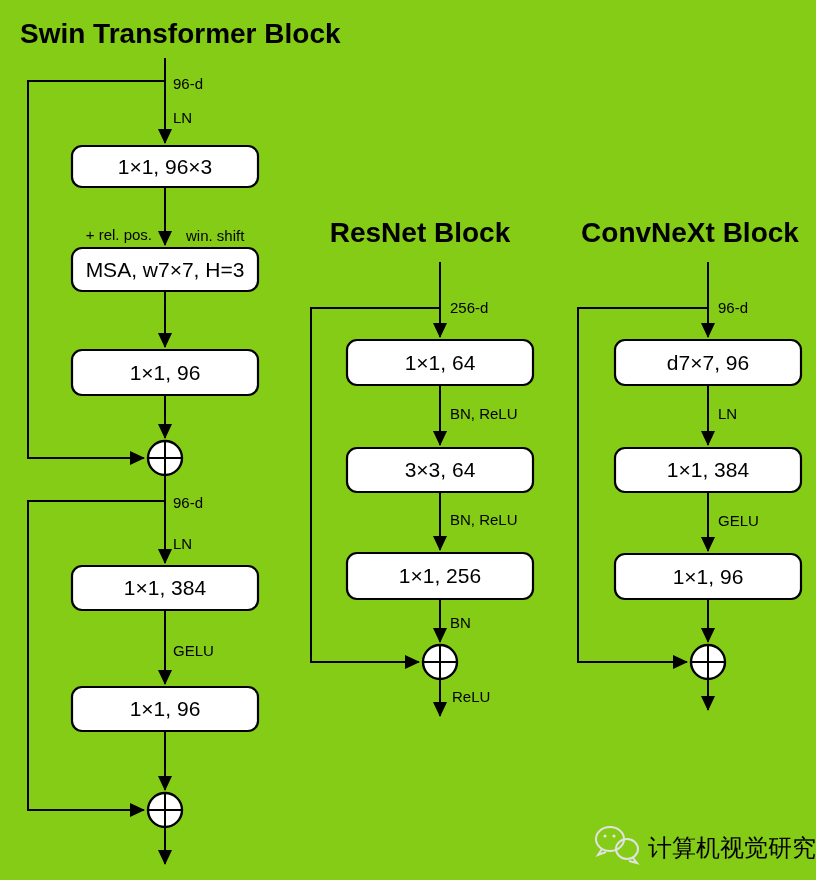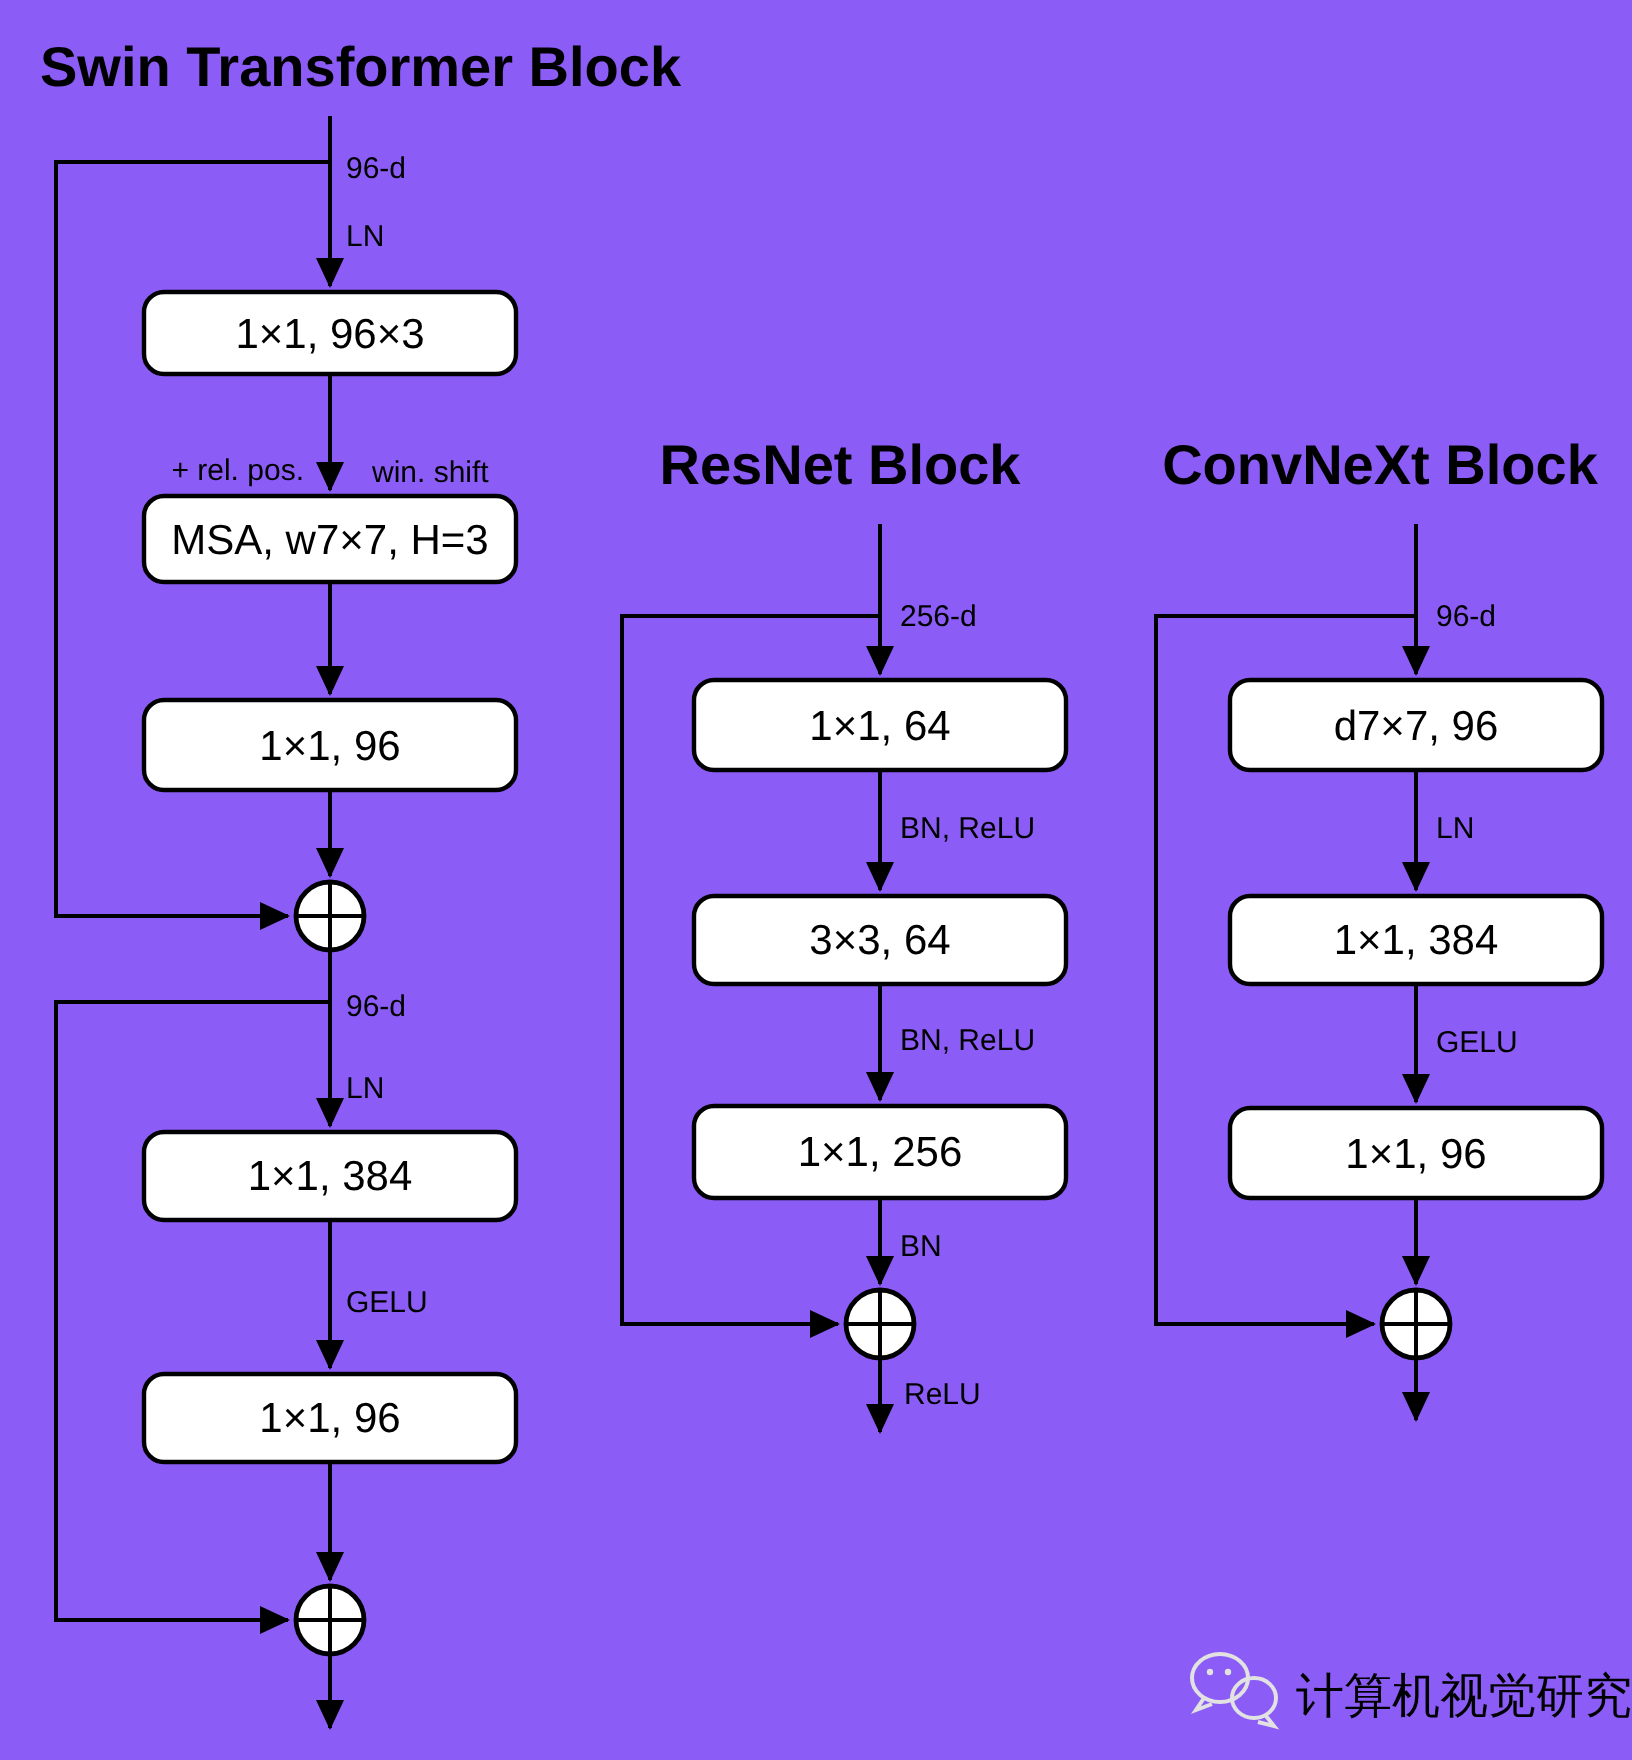--- a/index.html
+++ b/index.html
@@ -1,20 +1,20 @@
 <!DOCTYPE html>
 <html><head>
 <meta charset="utf-8">
 <style>
   html, body { margin: 0; padding: 0; background: #ffffff; }
   .stage {
     position: relative;
     width: 816px;
     height: 880px;
-    background: #8b5cf6;
+    background: #84cc16;
     font-family: "Liberation Sans", sans-serif;
     overflow: hidden;
   }
   svg text { font-family: "Liberation Sans", sans-serif; fill: #000000; }
   .title   { font-size: 28px; font-weight: bold; }
   .box-lbl { font-size: 21px; text-anchor: middle; }
   .lbl     { font-size: 15px; }
   .ln      { stroke: #000000; stroke-width: 2; fill: none; }
   .sum     { stroke: #000000; stroke-width: 2.4; fill: #ffffff; }
   .box     { fill: #ffffff; stroke: #000000; stroke-width: 2.2; }

